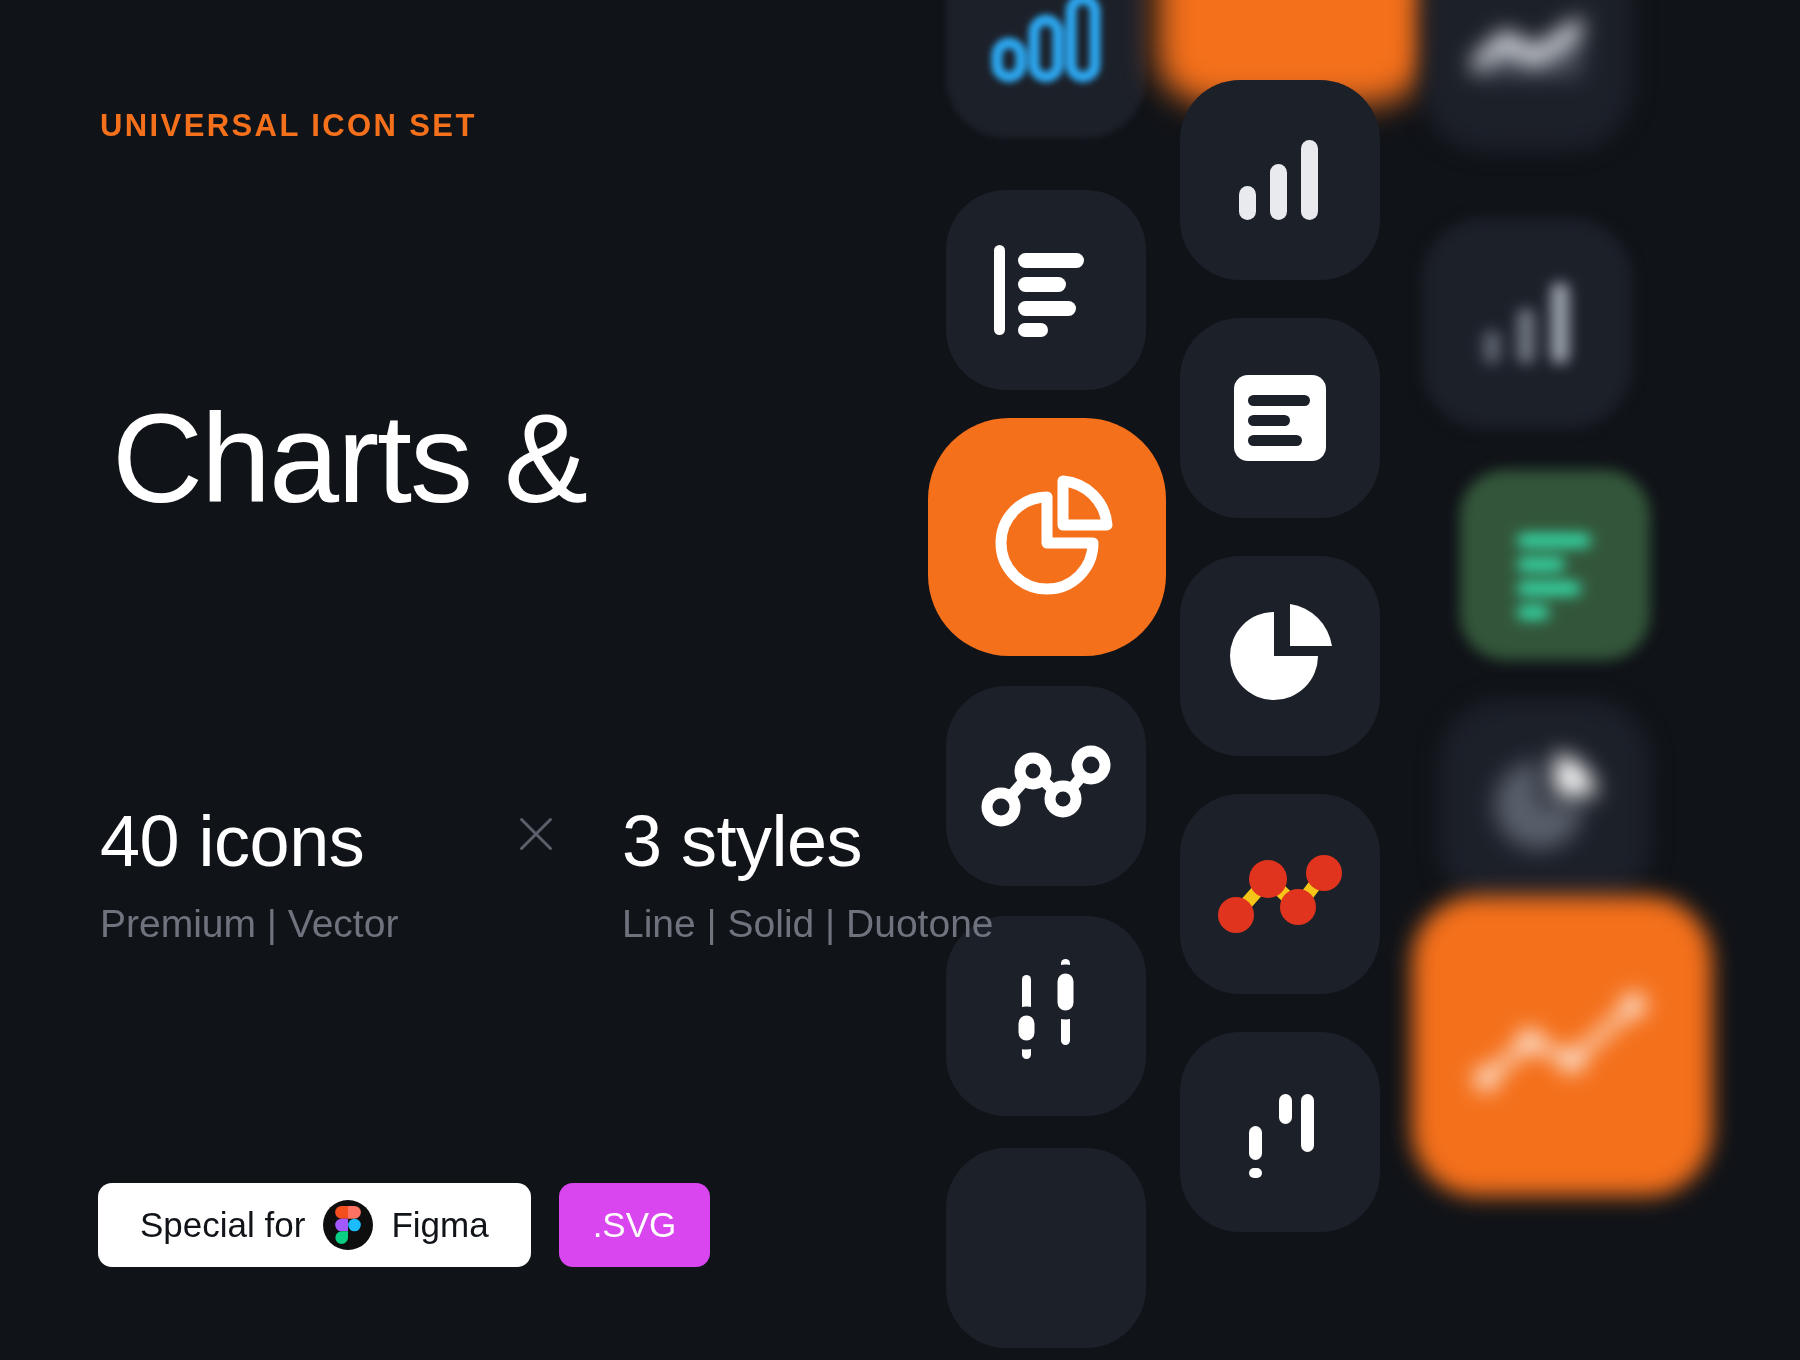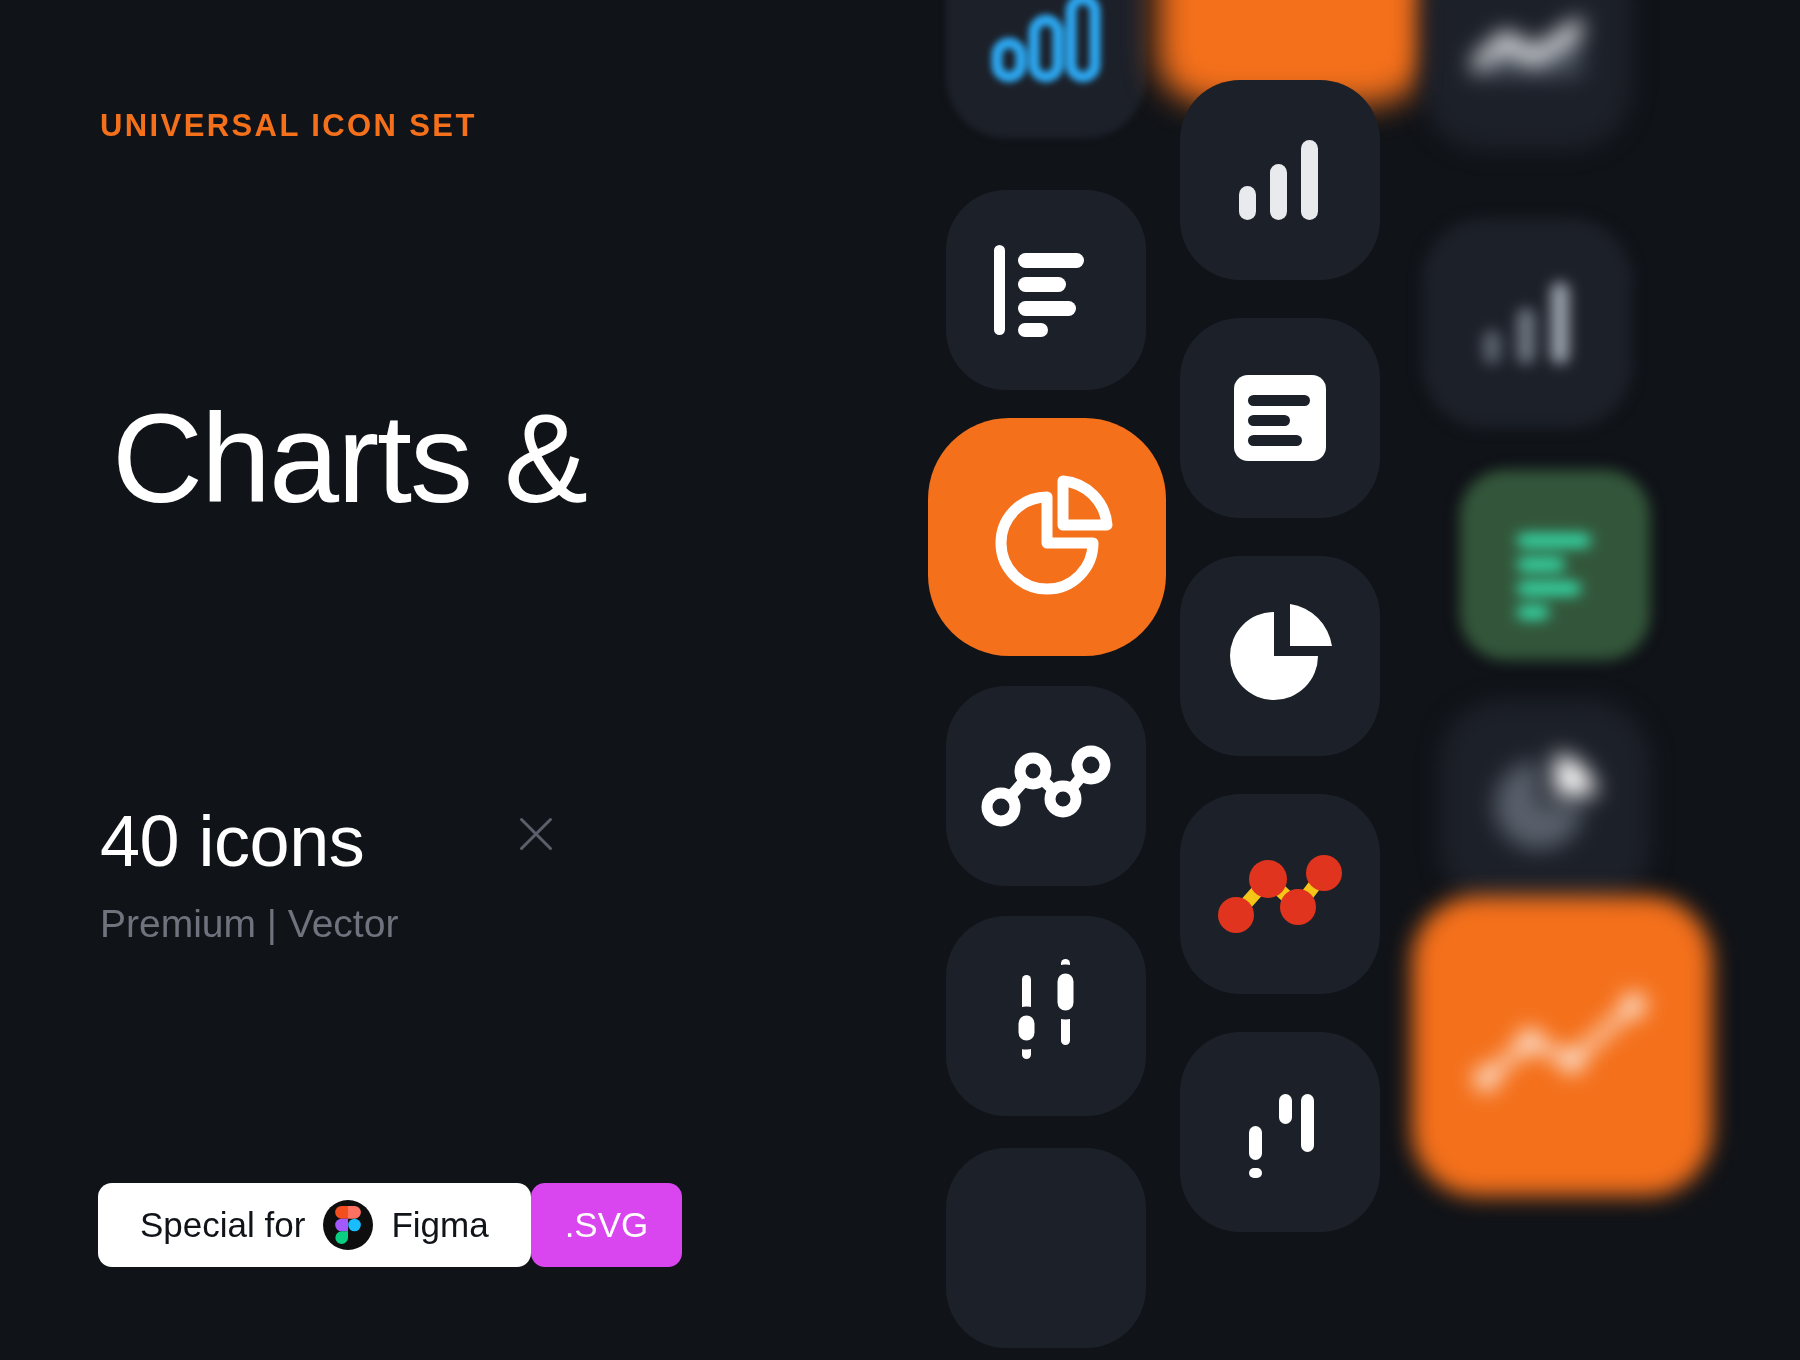--- a/index.html
+++ b/index.html
@@ -46,21 +46,21 @@
   }
   .xmark::before,.xmark::after{
     content:""; position:absolute; left:50%; top:6px;
     width:3px; height:44px; background:#5A5F69; border-radius:2px;
   }
   .xmark::before{ transform:translateX(-50%) rotate(45deg); }
   .xmark::after{ transform:translateX(-50%) rotate(-45deg); }
 
   .badges{
     position:absolute; left:98px; top:1183px;
-    display:flex; align-items:center; 
+    display:flex; align-items:center; gap:28px;
   }
   .pill-figma{
     background:#FFFFFF; border-radius:14px;
     height:84px; display:flex; align-items:center; gap:18px;
     padding:0 42px; color:#101318; font-size:35px;
   }
   .figma-mark{
     width:50px; height:50px; border-radius:50%;
     background:#0E0E0E; display:flex; align-items:center; justify-content:center;
     flex:0 0 auto;
@@ -240,20 +240,24 @@
     </h1>
 
     <div class="statsrow">
       <div class="statcol c1">
         <div class="stat-main">40 icons</div>
         <div class="stat-sub">Premium | Vector</div>
       </div>
 
       <div class="xmark"></div>
 
+      <div class="statcol">
+        <div class="stat-main">3 styles</div>
+        <div class="stat-sub">Line | Solid | Duotone</div>
+      </div>
     </div>
 
     <div class="badges">
 
       <div class="pill-figma">
         <span>Special for</span>
         <span class="figma-mark">
           <svg width="26" height="38" viewBox="0 0 26 38">
             <path d="M6.5 0 H13 V12.67 H6.5 A6.33 6.33 0 0 1 6.5 0 Z" fill="#F24E1E"></path>
             <path d="M13 0 H19.5 A6.33 6.33 0 0 1 19.5 12.67 H13 Z" fill="#FF7262"></path>

